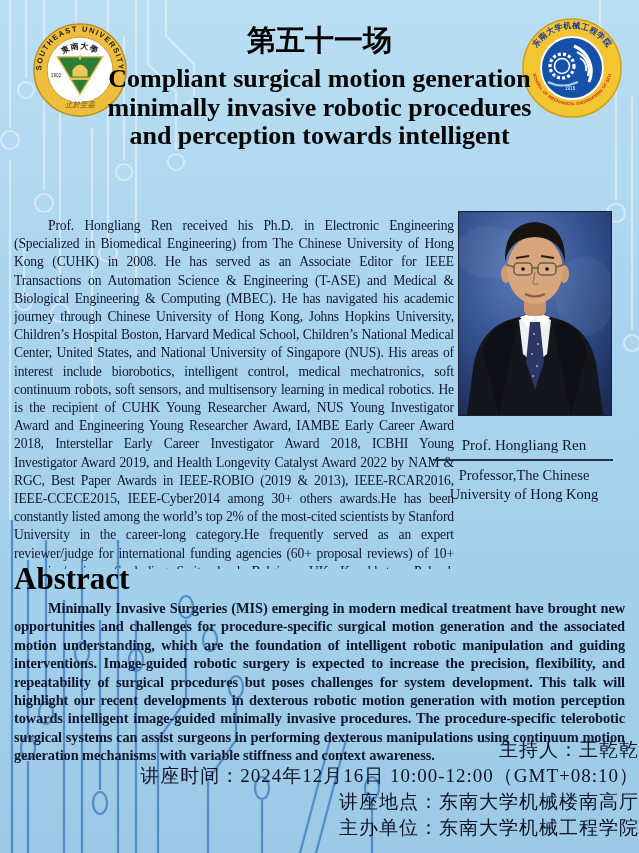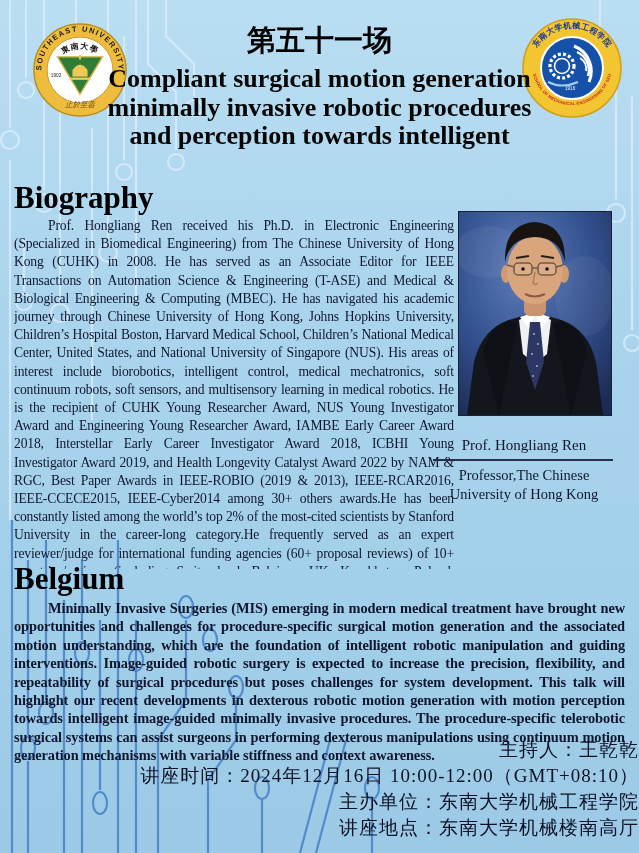--- a/index.html
+++ b/index.html
@@ -168,21 +168,20 @@
 
   <div class="header-titles">
     <div class="session-number">第五十一场</div>
     <div class="talk-title">
       <div>Compliant surgical motion generation</div>
       <div>minimally invasive robotic procedures</div>
       <div>and perception towards intelligent</div>
     </div>
   </div>
 
-  <div class="bio-heading">Biography</div>
   <div class="bio-text">Prof. Hongliang Ren received his Ph.D. in Electronic Engineering (Specialized in Biomedical Engineering) from The Chinese University of Hong Kong (CUHK) in 2008. He has served as an Associate Editor for IEEE Transactions on Automation Science &amp; Engineering (T-ASE) and Medical &amp; Biological Engineering &amp; Computing (MBEC). He has navigated his academic journey through Chinese University of Hong Kong, Johns Hopkins University, Children’s Hospital Boston, Harvard Medical School, Children’s National Medical Center, United States, and National University of Singapore (NUS). His areas of interest include biorobotics, intelligent control, medical mechatronics, soft continuum robots, soft sensors, and multisensory learning in medical robotics. He is the recipient of CUHK Young Researcher Award, NUS Young Investigator Award and Engineering Young Researcher Award, IAMBE Early Career Award 2018, Interstellar Early Career Investigator Award 2018, ICBHI Young Investigator Award 2019, and Health Longevity Catalyst Award 2022 by NAM &amp; RGC, Best Paper Awards in IEEE-ROBIO (2019 &amp; 2013), IEEE-RCAR2016, IEEE-CCECE2015, IEEE-Cyber2014 among 30+ others awards.He has been constantly listed among the world’s top 2% of the most-cited scientists by Stanford University in the career-long category.He frequently served as an expert reviewer/judge for international funding agencies (60+ proposal reviews) of 10+ countries/regions (including Switzerland, Belgium, UK, Kazakhstan, Poland, Hong Kong, Macau, Chilean, China, Singapore etc.)</div>
 
   <div class="photo-frame">
     <svg viewBox="0 0 152 203">
       <defs>
         <radialGradient id="pbg" cx="42%" cy="28%" r="85%">
           <stop offset="0%" stop-color="#5d7db9"></stop>
           <stop offset="55%" stop-color="#33508e"></stop>
           <stop offset="100%" stop-color="#1b2b55"></stop>
         </radialGradient>
@@ -218,23 +217,23 @@
       <circle cx="64" cy="57" r="1.8" fill="#14100c"></circle>
       <circle cx="88" cy="57" r="1.8" fill="#14100c"></circle>
       <path d="M76 60 L74 71 Q76 74 79 71" stroke="#b07a52" stroke-width="1.4" fill="none"></path>
       <path d="M66 82 Q76 87 86 82" stroke="#8a5a40" stroke-width="2" fill="none"></path>
     </svg>
   </div>
   <div class="speaker-name">Prof. Hongliang Ren</div>
   <div class="caption-divider"></div>
   <div class="speaker-affil">Professor,The Chinese University of Hong Kong</div>
 
-  <div class="abs-heading">Belgium</div>
+  <div class="abs-heading">Abstract</div>
   <div class="abs-text">Minimally Invasive Surgeries (MIS) emerging in modern medical treatment have brought new opportunities and challenges for procedure-specific surgical motion generation and the associated motion understanding, which are the foundation of intelligent robotic manipulation and guiding interventions. Image-guided robotic surgery is expected to increase the precision, flexibility, and repeatability of surgical procedures but poses challenges for system development. This talk will highlight our recent developments in dexterous robotic motion generation with motion perception towards intelligent image-guided minimally invasive procedures. The procedure-specific telerobotic surgical systems can assist surgeons in performing dexterous manipulations using continuum motion generation mechanisms with variable stiffness and context awareness.</div>
 
   <div class="footer">
     <div>主持人：王乾乾</div>
     <div>讲座时间：2024年12月16日 10:00-12:00（GMT+08:10）</div>
+    <div>讲座地点：东南大学机械楼南高厅</div>
     <div>主办单位：东南大学机械工程学院</div>
-    <div>讲座地点：东南大学机械楼南高厅</div>
   </div>
 
 </div>
 
 </body></html>

